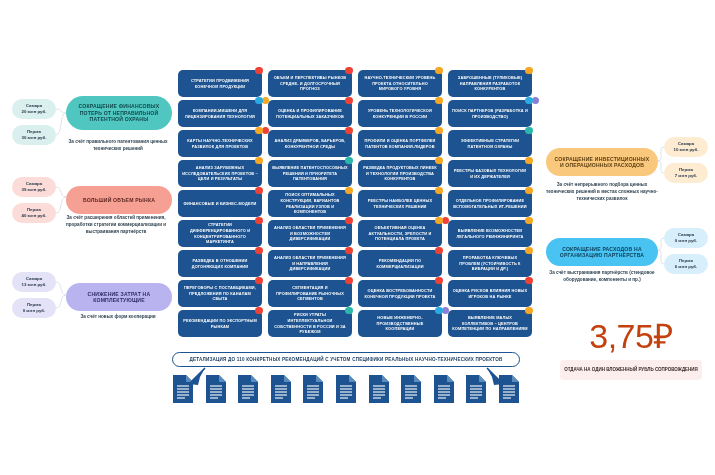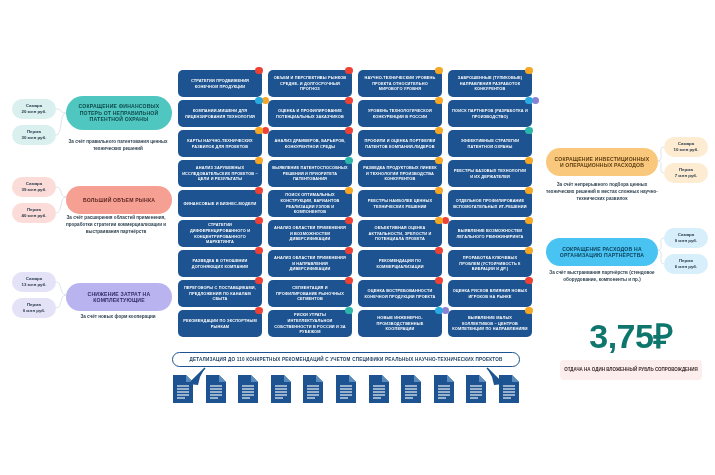--- a/index.html
+++ b/index.html
@@ -106,21 +106,21 @@
   }
   .docrow { position: absolute; left: 172px; top: 374px;
             width: 348px; height: 34px; }
   .doc { position: absolute; top: 0; width: 22px; height: 30px; }
 
   
   #bignum {
     position: absolute;
     left: 556px; top: 312px; width: 150px;
     text-align: center;
-    font-size: 34px; font-weight: bold; color: #0f766e;
+    font-size: 34px; font-weight: normal; color: #c2410c;
     letter-spacing: -.5px;
   }
   #bignum-cap {
     position: absolute;
     left: 560px; top: 360px; width: 142px; height: 20px;
     background: #fdeeee;
     border-radius: 4px;
     display: flex; align-items: center; justify-content: center;
     text-align: center;
     font-size: 4.5px; font-weight: bold; color: #3b2a2a;

